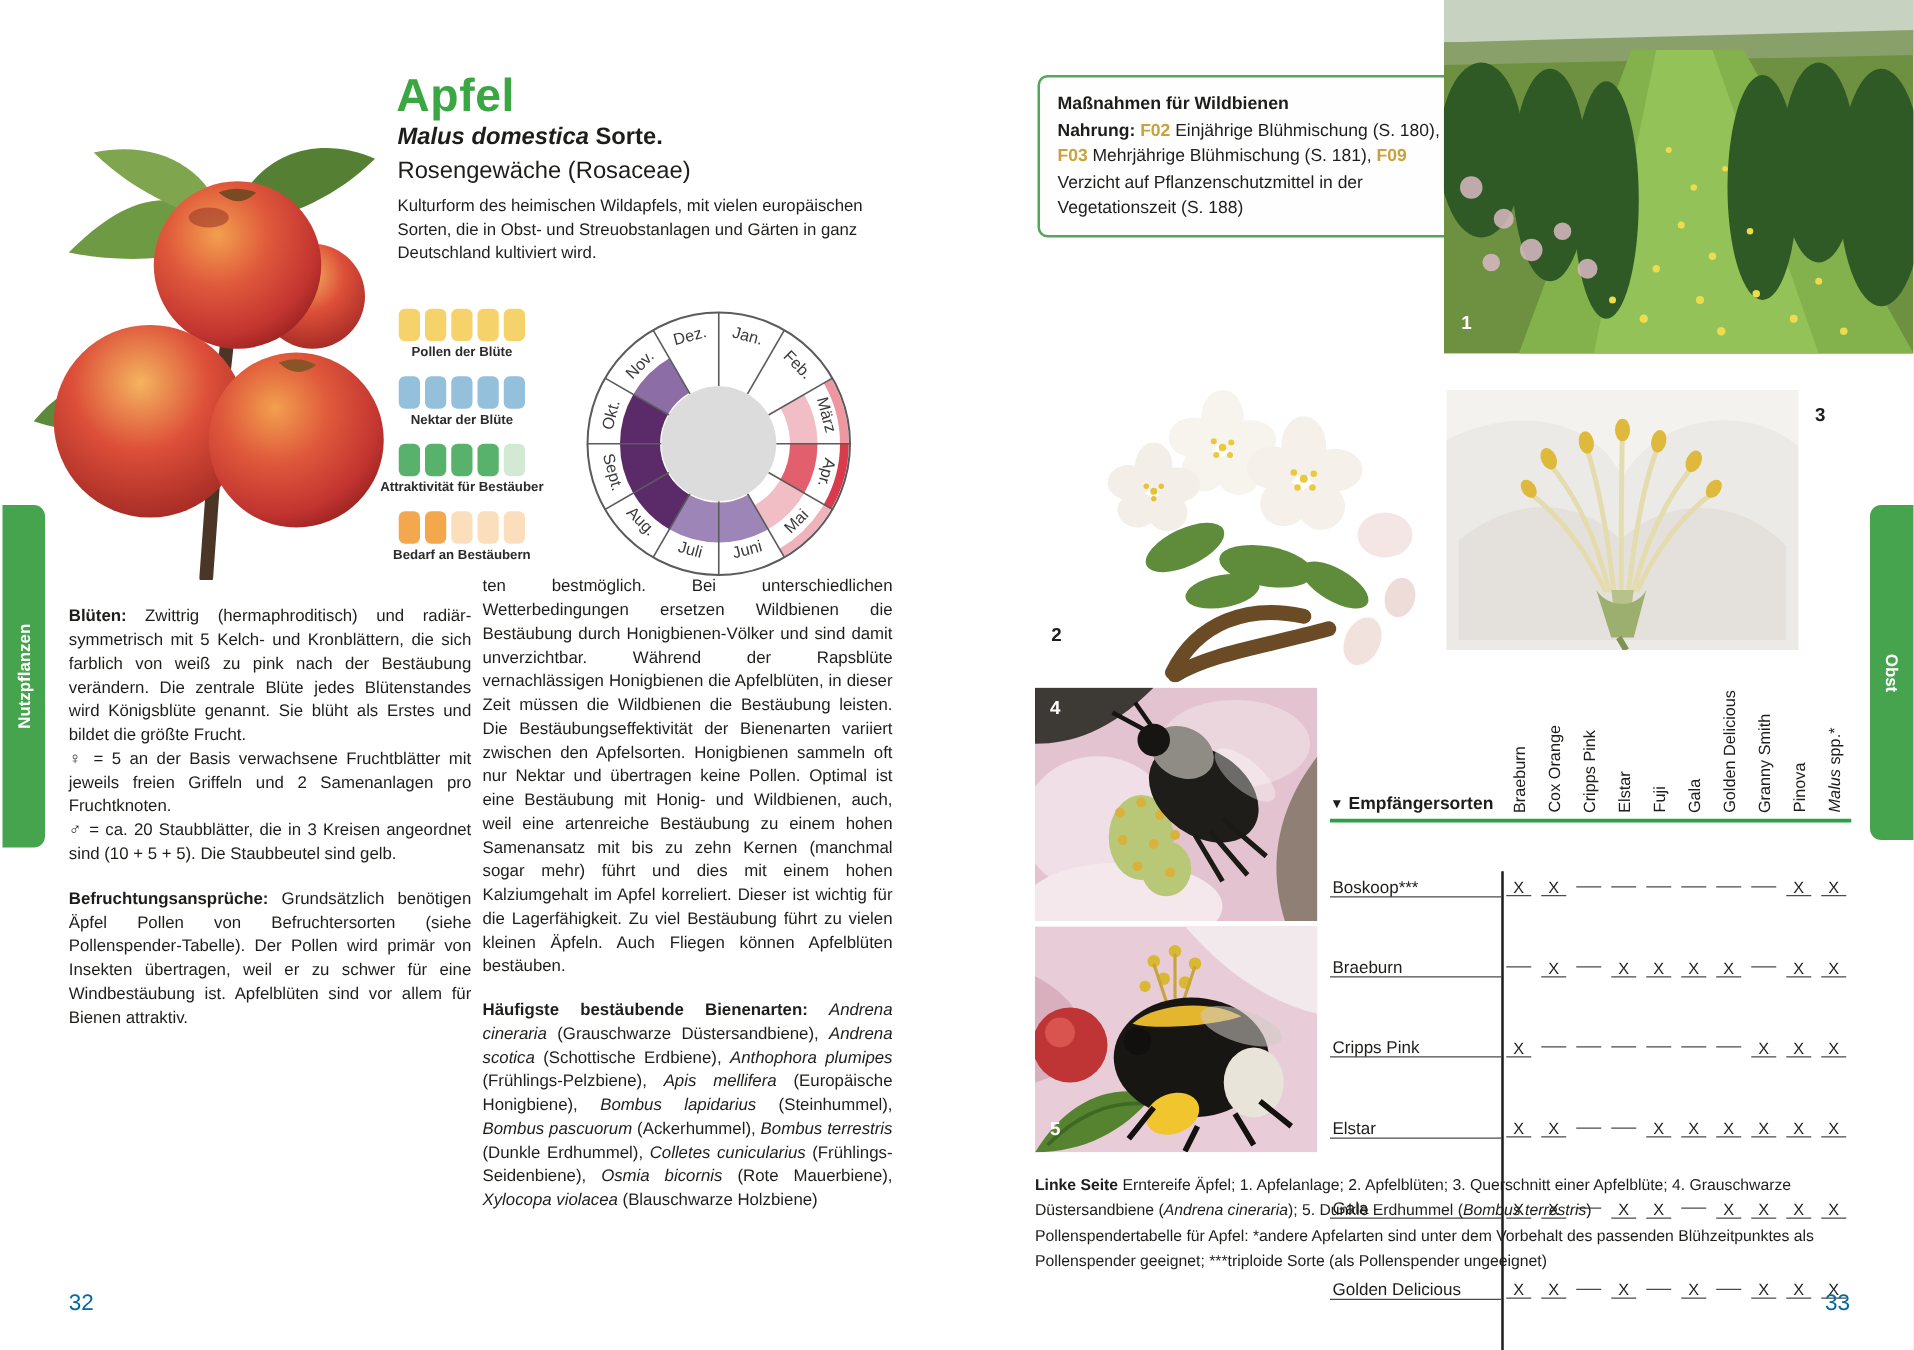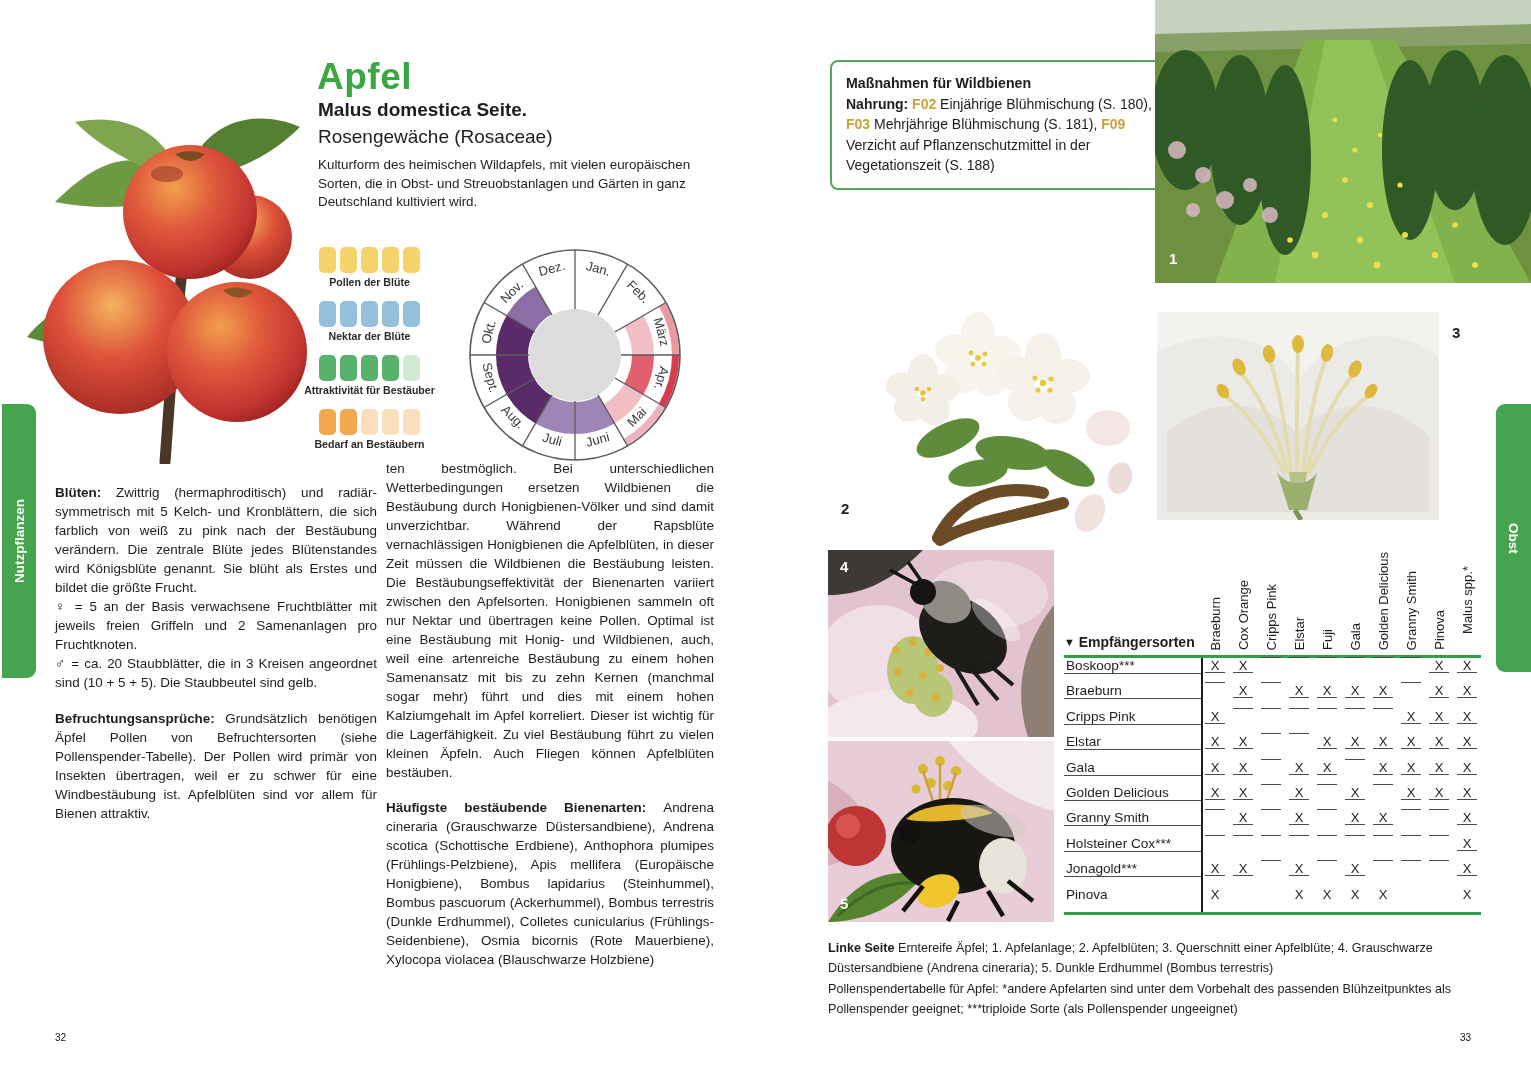--- a/index.html
+++ b/index.html
@@ -2,21 +2,21 @@
 <html><head>
 <meta charset="utf-8">
 <style>
   html,body{margin:0;padding:0;background:#e8e8e8;}
   #spread{
     position:relative;width:1531px;height:1080px;background:#ffffff;
     font-family:"Liberation Sans",sans-serif;color:#1d1d1b;overflow:hidden;
   }
   .abs{position:absolute;}
   .b{font-weight:700;}
-  .i{margin-top:16px;}
+  .i{font-style:italic;}
   .gold{color:#c9a23c;font-weight:700;}
   .blue{color:#7ea9cf;font-weight:700;}
 
   
   .tab{background:#47a44e;color:#fff;display:flex;align-items:center;justify-content:center;
        font-size:13.5px;font-weight:700;}
   #tab-left{left:2px;top:404px;width:34px;height:274px;border-radius:0 9px 9px 0;}
   #tab-left .vtxt{writing-mode:vertical-rl;transform:rotate(180deg);}
   #tab-right{left:1496px;top:404px;width:35px;height:268px;border-radius:9px 0 0 9px;}
   #tab-right .vtxt{writing-mode:vertical-rl;}
@@ -57,33 +57,33 @@
 
   
   #ptable{left:1064px;top:545px;width:417px;}
   #thead{position:relative;height:110px;border-bottom:3px solid #2aa147;}
   #empf{position:absolute;left:0;bottom:5px;font-size:14px;font-weight:600;}
   #empf .arrow{font-size:11px;position:relative;top:-1px;}
   .colhead{position:absolute;bottom:5px;width:28px;display:flex;justify-content:center;}
   .colhead .vtxt{writing-mode:vertical-rl;transform:rotate(180deg);font-size:13px;white-space:nowrap;}
   #tbody{position:relative;border-bottom:3px solid #2aa147;}
   #vrule{position:absolute;left:137px;top:0;bottom:0;width:1.6px;background:#1d1d1b;}
-  .trow{display:flex;height:25.4px;align-items:flex-start;}
+  .trow{display:flex;height:25.4px;align-items:center;margin-top:39px;}
   .tlabel{width:137px;font-size:13.6px;display:flex;align-items:center;padding-left:2px;box-sizing:border-box;
           border-bottom:1.4px solid #4b4b4b;}
   .tcell{width:28px;position:relative;display:flex;align-items:center;justify-content:center;font-size:13px;}
   .tcell::after{content:"";position:absolute;left:4px;right:4px;bottom:0;border-bottom:1.4px solid #4b4b4b;}
   .trow.last .tlabel{border-bottom:none;}
   .trow.last .tcell::after{border-bottom:none;}
 
   
   #captions{left:828px;top:938px;width:678px;font-size:12.6px;line-height:1.62;}
   #captions p{margin:0;}
 
-  .pagenum{font-size:10px;color:#0f172a;}
+  .pagenum{font-size:18px;color:#0369a1;}
   #pn-left{left:55px;top:1032px;}
   #pn-right{left:1460px;top:1032px;}
 </style>
 </head>
 <body>
 
 <div id="spread">
 
   <div class="abs tab" id="tab-left">
     <span class="vtxt">Nutzpflanzen</span>
@@ -116,21 +116,21 @@
       <circle cx="175" cy="160" r="67" fill="url(#apg)"></circle>
       <circle cx="105" cy="285" r="77" fill="url(#apg2)"></circle>
       <circle cx="222" cy="300" r="70" fill="url(#apg)"></circle>
       <path d="M160 102 q14 -6 30 0 q-14 14 -30 0" fill="#7a4b22"></path>
       <path d="M208 238 q16 -6 30 2 q-16 12 -30 -2" fill="#8a5526"></path>
       <ellipse cx="152" cy="122" rx="16" ry="8" fill="#9c3a2c" opacity=".6"></ellipse>
     </svg>
   </div>
 
   <div class="abs" id="title">Apfel</div>
-  <div class="abs" id="latin"><span class="i">Malus domestica</span><span> Seite.</span></div>
+  <div class="abs" id="latin"><span class="i">Malus domestica</span><span> Sorte.</span></div>
   <div class="abs" id="family">Rosengewäche (Rosaceae)</div>
   <div class="abs" id="legend">
       <div class="leg-row">
         <div class="leg-sq">
           <span style="background: rgb(246, 211, 106);"></span>
           <span style="background: rgb(246, 211, 106);"></span>
           <span style="background: rgb(246, 211, 106);"></span>
           <span style="background: rgb(246, 211, 106);"></span>
           <span style="background: rgb(246, 211, 106);"></span>
         </div>

